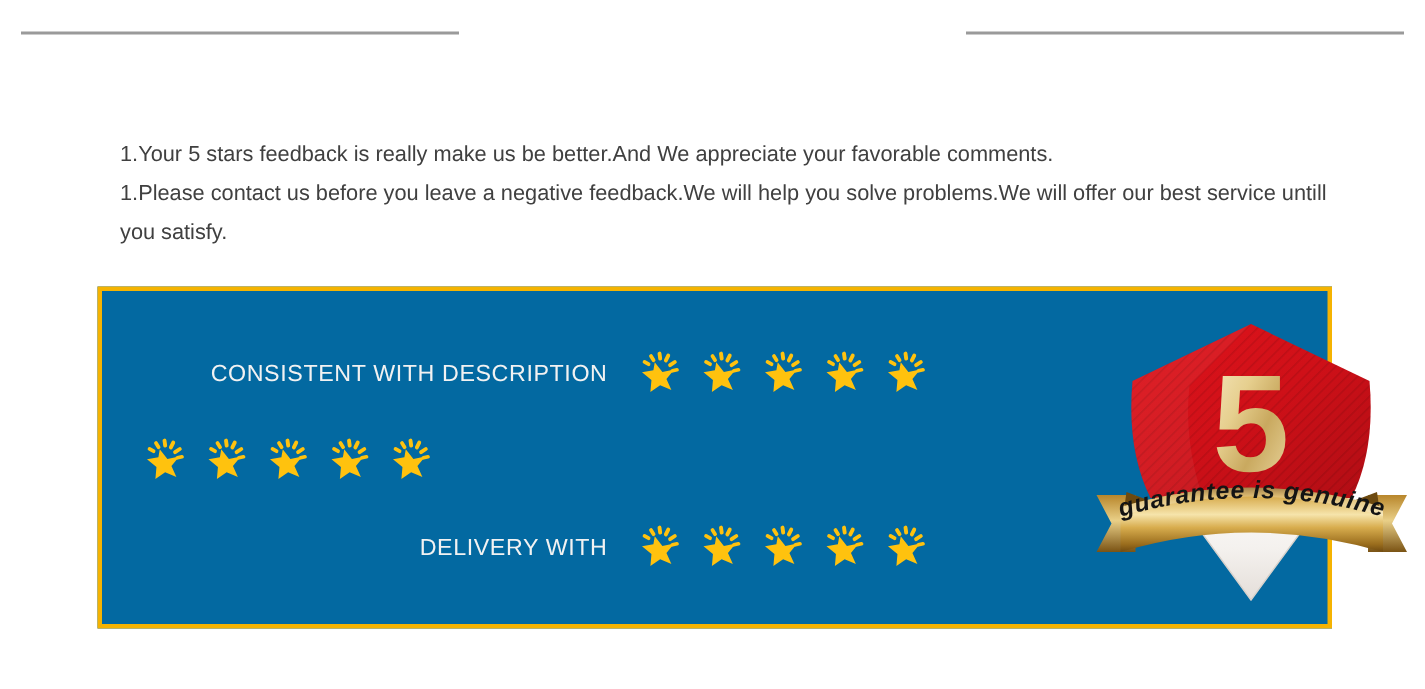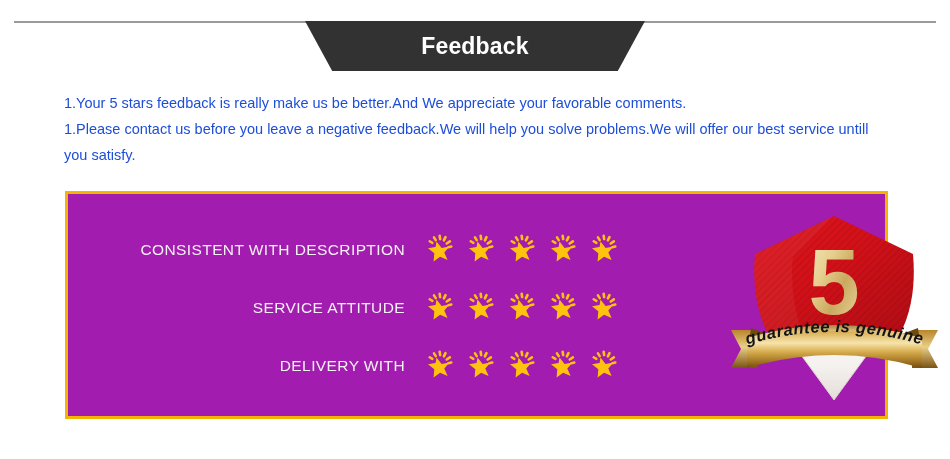--- a/index.html
+++ b/index.html
@@ -66,37 +66,37 @@
     text-align: center;
     color: #ffffff;
     font-size: 23px;
     font-weight: bold;
     letter-spacing: .2px;
   }
 
   
   #notice {
     position: absolute;
-    left: 64px;
+    left: 80px;
     top: 90px;
     width: 820px;
-    color: #1d4ed8;
+    color: #404040;
     font-size: 14.5px;
     line-height: 26px;
   }
   #notice p { margin: 0; }
 
   
   #rating-panel {
     position: absolute;
     left: 65px;
     top: 191px;
     width: 823px;
     height: 228px;
-    background: #a21caf;
+    background: #0369a1;
     border: 3px solid #f5b301;
     box-sizing: border-box;
   }
 
   #rating-rows {
     position: absolute;
     left: 25px;
     top: 29px;
     width: 570px;
   }
@@ -137,25 +137,20 @@
   }
   #shield-badge svg { display: block; }
 </style>
 </head>
 <body>
 
 <div id="header-banner">
   <div class="rule left"></div>
   <div class="rule right"></div>
 
-  <div id="banner-shape">
-    <div class="trapezoid-shadow"></div>
-    <div class="trapezoid"></div>
-    <div id="banner-title">Feedback</div>
-  </div>
 </div>
 
 <div id="notice">
   <p>1.Your 5 stars feedback is really make us be better.And We appreciate your favorable comments.</p>
   <p>1.Please contact us before you leave a negative feedback.We will help you solve problems.We will offer our best service untill you satisfy.</p>
 </div>
 
 <div id="rating-panel">
 
   <div id="rating-rows">
@@ -225,21 +220,20 @@
               <rect x="25.6" y="12.0" width="2.5" height="5.6" rx="1.25" transform="rotate(78 26.8 14.8)"></rect>
               <rect x="10.6" y="3.9" width="2.5" height="5.8" rx="1.25" transform="rotate(-32 11.8 6.8)"></rect>
               <rect x="6.8" y="7.3" width="2.5" height="5.6" rx="1.25" transform="rotate(-60 8.0 10.1)"></rect>
             </g>
           </svg>
         </span>
       </div>
     </div>
 
     <div class="rating-row">
-      <div class="rating-label">SERVICE ATTITUDE</div>
       <div class="stars">
         <span class="star-wrap">
           <svg width="36" height="36" viewBox="0 0 36 36">
             <g fill="#ffc20e">
               <path d="M13.5 9.5 L18.6 16.0 L26.5 14.4 L21.3 20.6 L24.6 28.0 L17.1 24.8 L10.6 29.4 L11.3 21.3 L5.0 16.2 L12.6 14.9 Z"></path>
               <rect x="15.6" y="2.4" width="2.6" height="6" rx="1.3" transform="rotate(-8 16.9 5.4)"></rect>
               <rect x="20.4" y="3.6" width="2.6" height="6.2" rx="1.3" transform="rotate(26 21.7 6.7)"></rect>
               <rect x="24.0" y="7.2" width="2.6" height="6.4" rx="1.3" transform="rotate(56 25.3 10.4)"></rect>
               <rect x="25.6" y="12.0" width="2.5" height="5.6" rx="1.25" transform="rotate(78 26.8 14.8)"></rect>
               <rect x="10.6" y="3.9" width="2.5" height="5.8" rx="1.25" transform="rotate(-32 11.8 6.8)"></rect>

